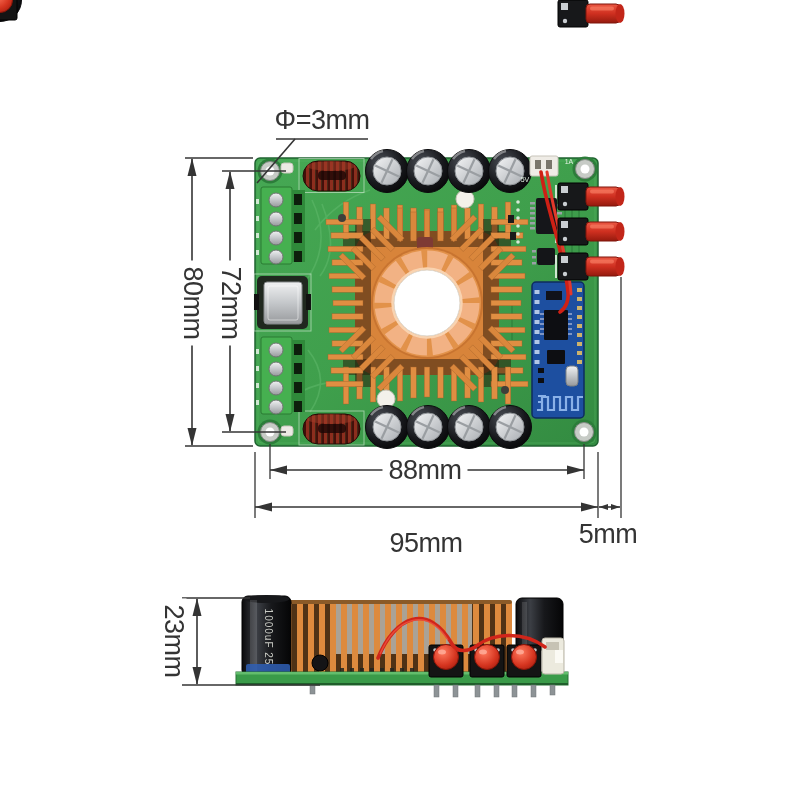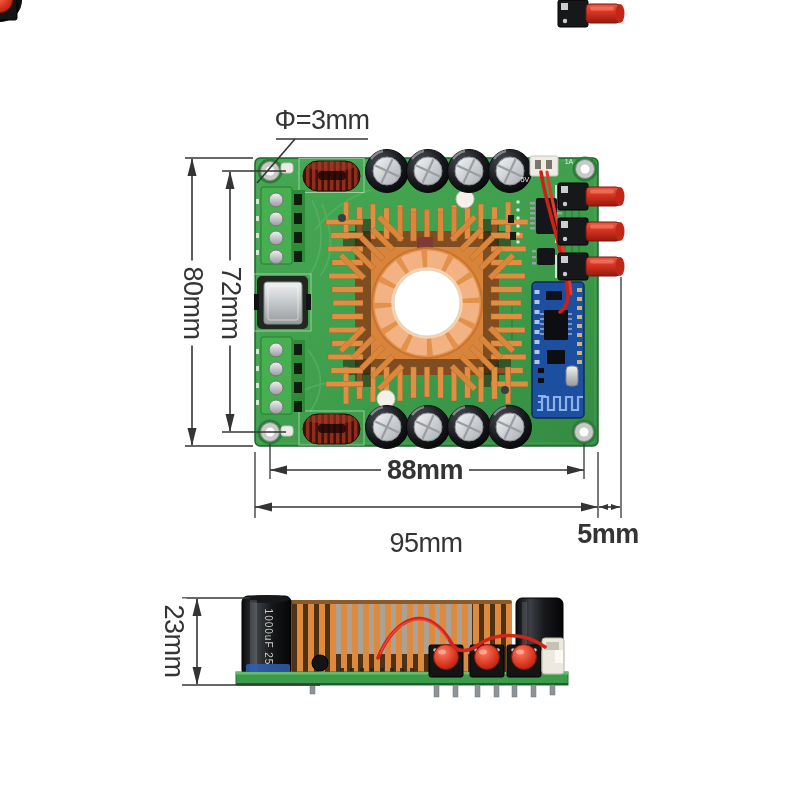--- a/index.html
+++ b/index.html
@@ -442,21 +442,21 @@
       <polygon points="620,507 611,504 611,510"></polygon>
       <polygon points="197,598 192.5,616 201.5,616"></polygon>
       <polygon points="197,685 192.5,667 201.5,667"></polygon>
     </g>
   </g>
 </svg>
 
 <div class="dim" style="left:322px;top:120px;">Φ=3mm</div>
 <div class="dim vert" style="left:192px;top:303px;">80mm</div>
 <div class="dim vert" style="left:230px;top:303px;">72mm</div>
-<div class="dim" style="left:425px;top:470px;font-weight:bold;">88mm</div>
+<div class="dim" style="left:425px;top:470px;">88mm</div>
 <div class="dim" style="left:426px;top:507px;margin-top:36px;">95mm</div>
-<div class="dim" style="left:608px;top:534px;font-weight:bold;">5mm</div>
+<div class="dim" style="left:608px;top:534px;">5mm</div>
 <div class="dim vert" style="left:173px;top:641px;">23mm</div>
 <div class="marking" style="left:268px;top:637px;">1000uF 25</div>
 <div class="silk" style="left:525px;top:179px;">5V</div>
 <div class="silk" style="left:569px;top:161px;">1A</div>
 
 </div>
 
 </body></html>

